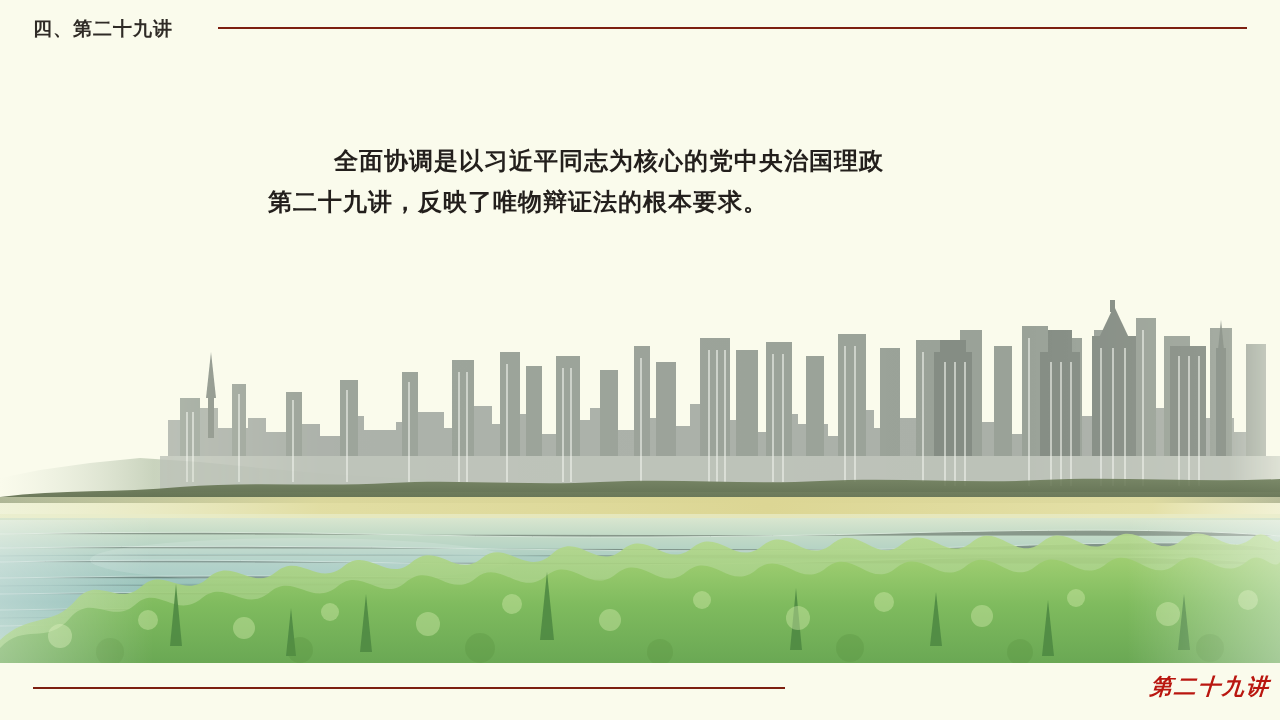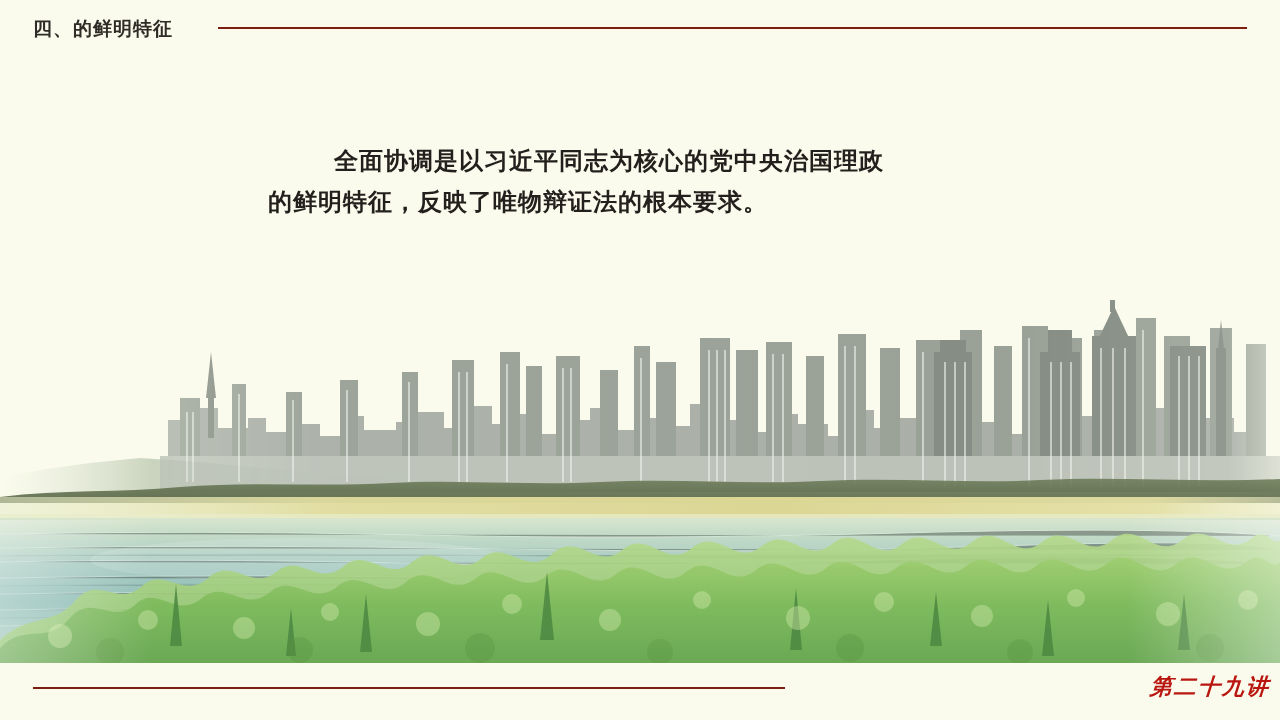--- a/index.html
+++ b/index.html
@@ -325,27 +325,27 @@
           <circle cx="850" cy="648" r="14"></circle>
             <circle cx="1020" cy="652" r="13"></circle>
           <circle cx="1210" cy="648" r="14"></circle>
         </g>
         <rect x="0" y="520" width="1280" height="143" fill="url(#gFgEdge)"></rect>
       </g>
     </svg>
   </div>
 
   <div class="header">
-    <div class="header-title">四、的鲜明特征</div>
+    <div class="header-title">四、第二十九讲</div>
     <div class="header-rule"></div>
   </div>
 
   <div class="body-text">
     <span class="line1">全面协调是以习近平同志为核心的党中央治国理政</span>
-    <span class="line2">的鲜明特征，反映了唯物辩证法的根本要求。</span>
+    <span class="line2">第二十九讲，反映了唯物辩证法的根本要求。</span>
   </div>
 
   <div class="footer">
     <div class="footer-rule"></div>
   </div>
   <div class="footer-lecture">第二十九讲</div>
 
 </div>
 
 </body></html>

